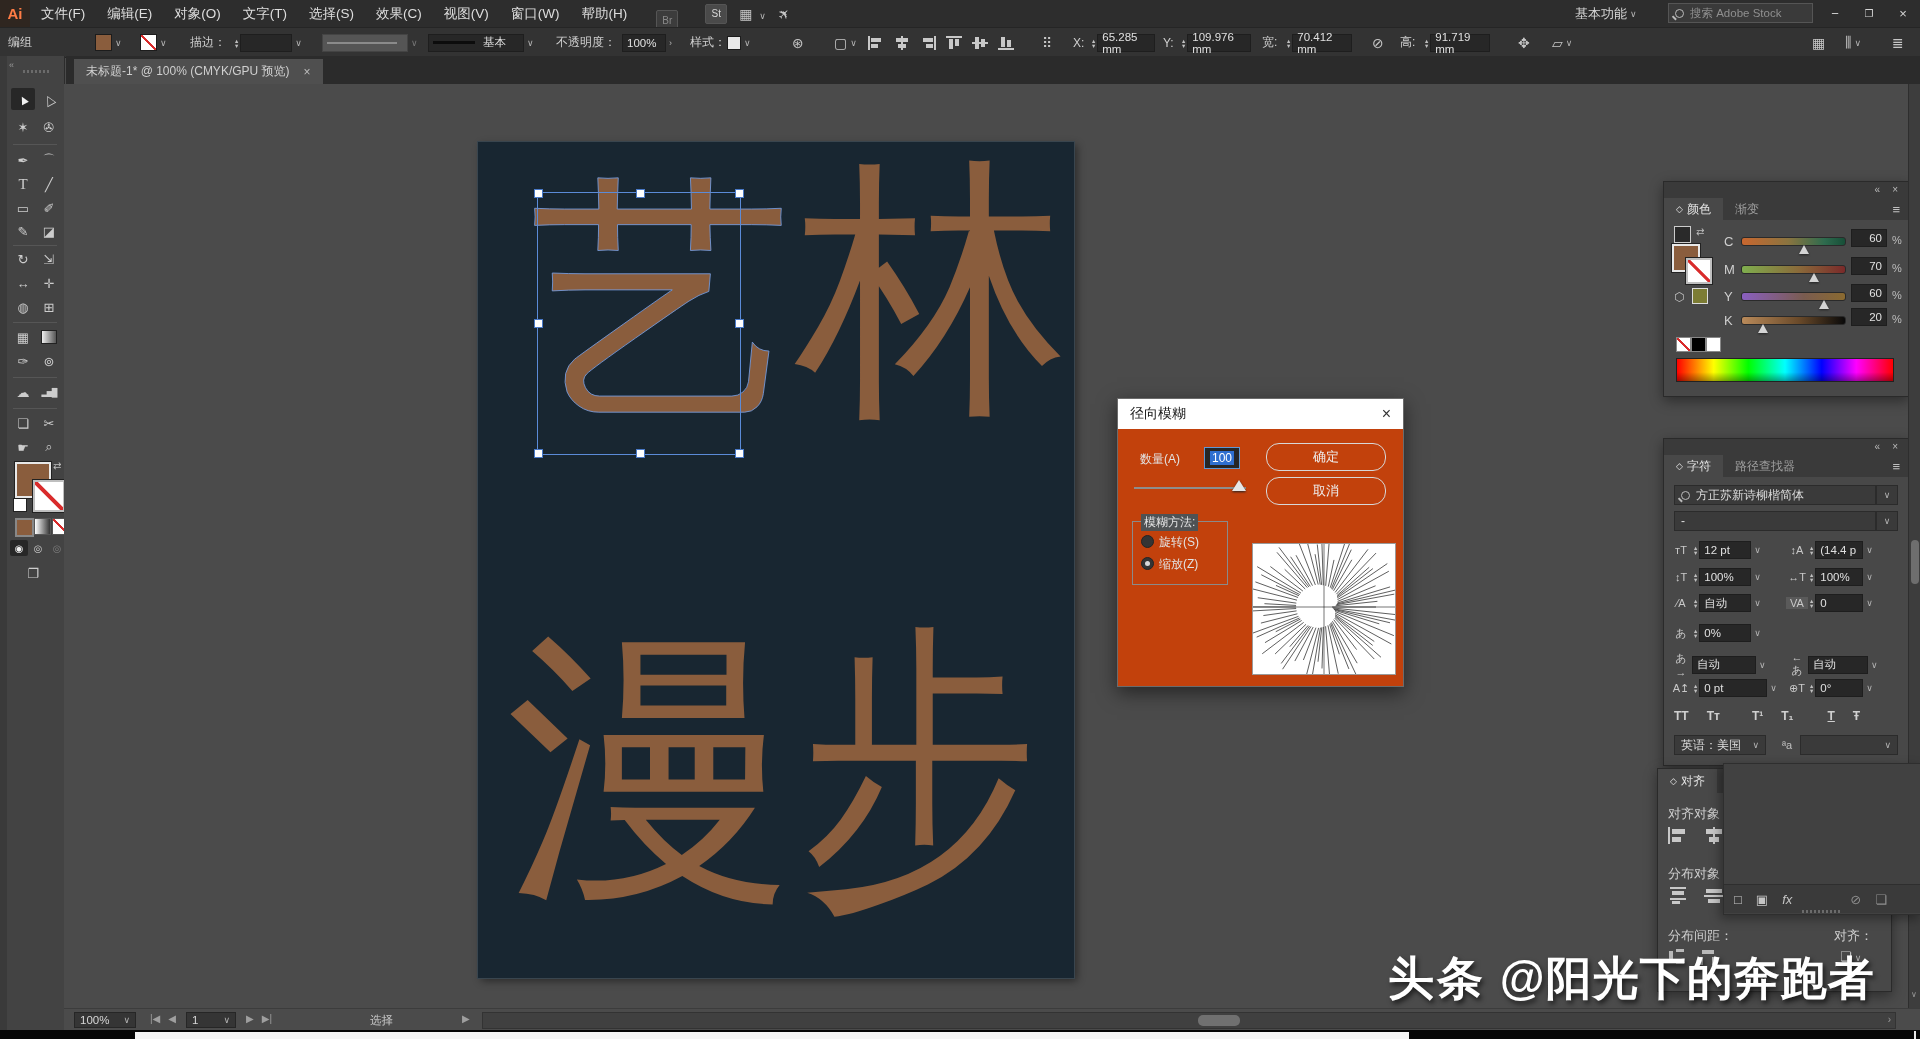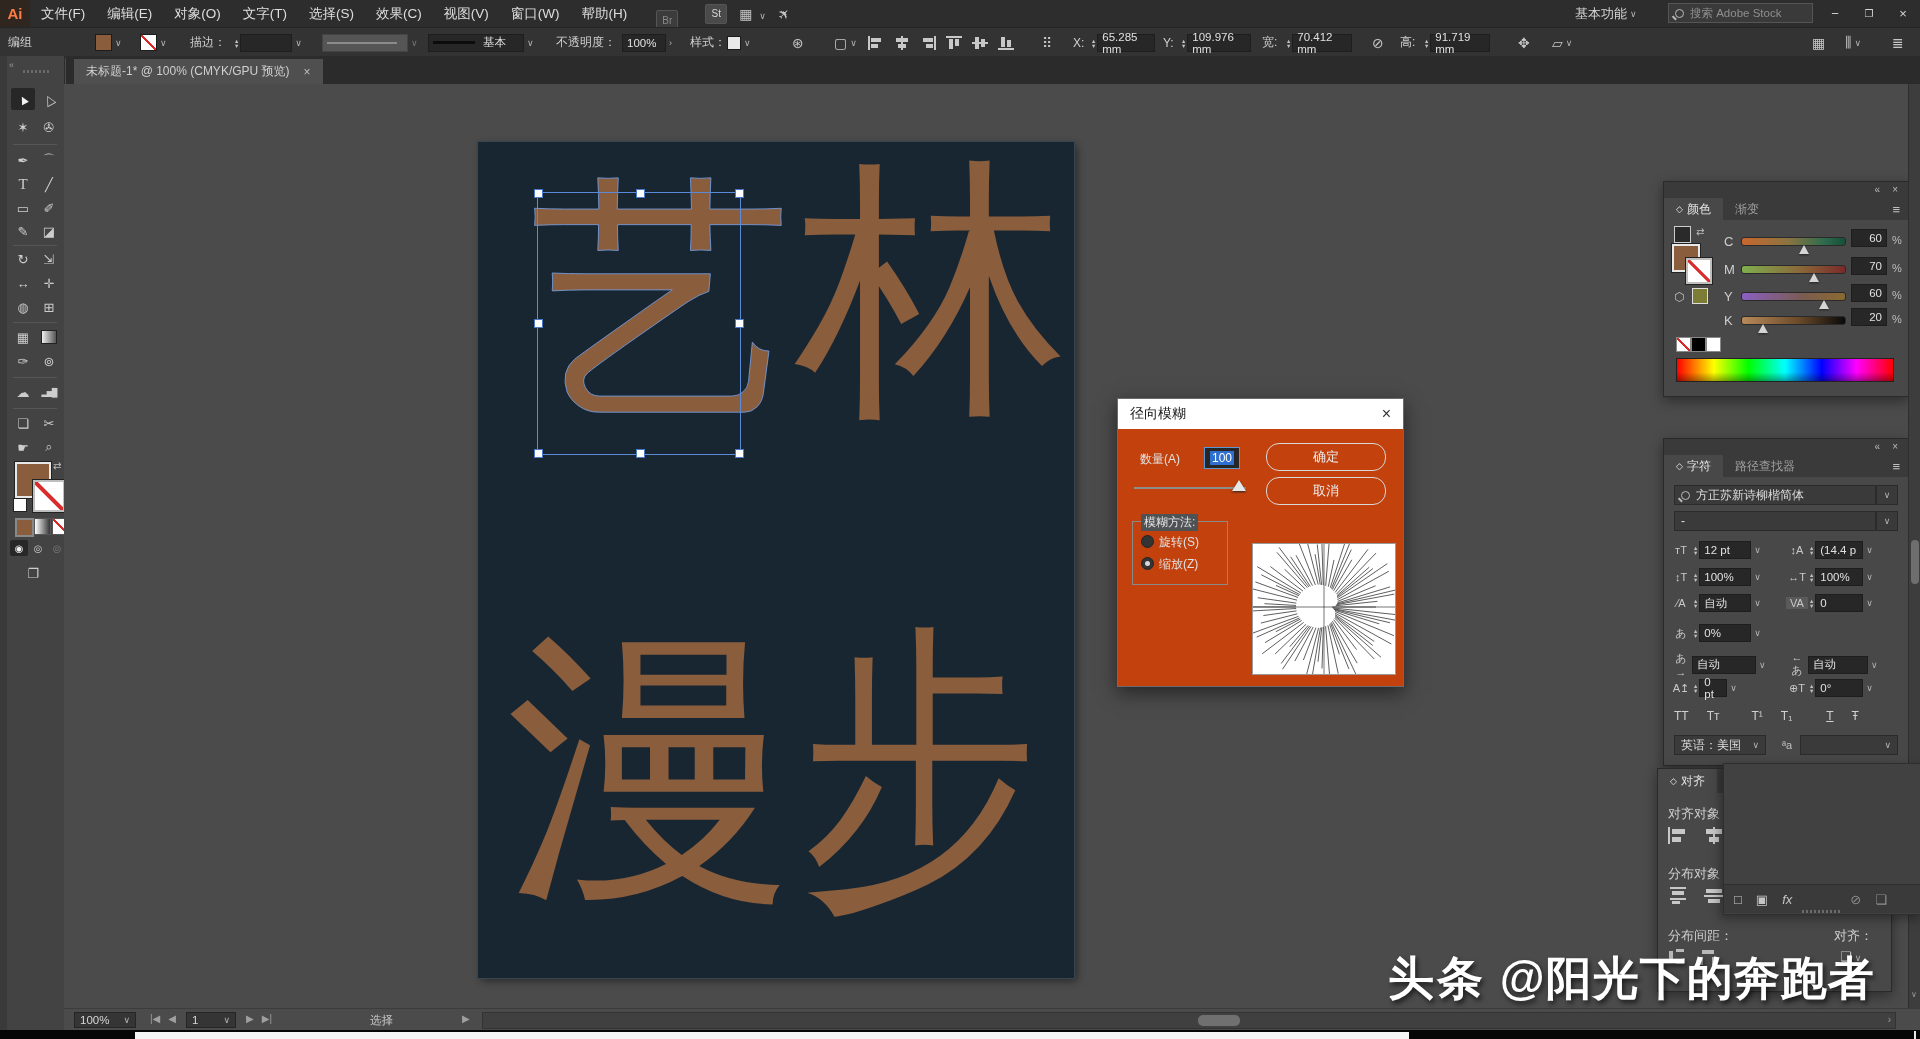--- a/index.html
+++ b/index.html
@@ -74,21 +74,21 @@
   .chthumb{position:absolute;width:0;height:0;border-left:5px solid transparent;
            border-right:5px solid transparent;border-bottom:9px solid #d4d4d4;top:7px;
            filter:drop-shadow(0 1px 1px #222);}
   .fieldrow{position:absolute;display:flex;align-items:center;}
   .fico{width:22px;color:#c9c9c9;font-size:11px;text-align:center;flex:none;}
   .combo{background:#3a3a3a;border:1px solid #2b2b2b;height:20px;display:flex;align-items:center;
          padding:0 6px;box-sizing:border-box;color:#ddd;font-size:12px;}
   .mag{display:inline-block;width:7px;height:7px;border:1.5px solid #bbb;border-radius:50%;position:relative;margin-right:6px;}
   .mag::after{content:"";position:absolute;left:-4px;top:7px;width:5px;height:1.5px;background:#bbb;
               transform:rotate(45deg);}
-  .casebtn{color:#d0d0d0;font-size:12px;}
+  .casebtn{color:#d0d0d0;font-size:12px;font-weight:bold;}
   .wm{left:1388px;top:948px;color:#fff;font-size:46px;font-weight:bold;white-space:nowrap;
       text-shadow:2px 3px 5px rgba(0,0,0,.65);letter-spacing:1px;z-index:60;}
   .statusbar{left:64px;top:1008px;width:1856px;height:22px;background:#4b4b4b;border-top:1px solid #3c3c3c;font-size:11.5px;}
   .blackstrip{left:0;top:1030px;width:1920px;height:9px;background:#060606;}
 </style>
 </head>
 <body>
 
 <div id="app">
 
@@ -662,21 +662,21 @@
       <span class="vbox" style="width:60px;">自动</span>
       <span class="caret">∨</span>
     </div>
 
     <div class="fieldrow" style="left:6px;top:240px;">
       <span class="fico">A↥</span>
       <span class="stepper">
           <span>▴</span>
           <span>▾</span>
         </span>
-      <span class="vbox" style="width:28px;">0 pt</span>
+      <span class="vbox" style="width:68px;">0 pt</span>
       <span class="caret">∨</span>
     </div>
     <div class="fieldrow" style="left:122px;top:240px;">
       <span class="fico">⊕T</span>
       <span class="stepper">
           <span>▴</span>
           <span>▾</span>
         </span>
       <span class="vbox" style="width:48px;">0°</span>
       <span class="caret">∨</span>

